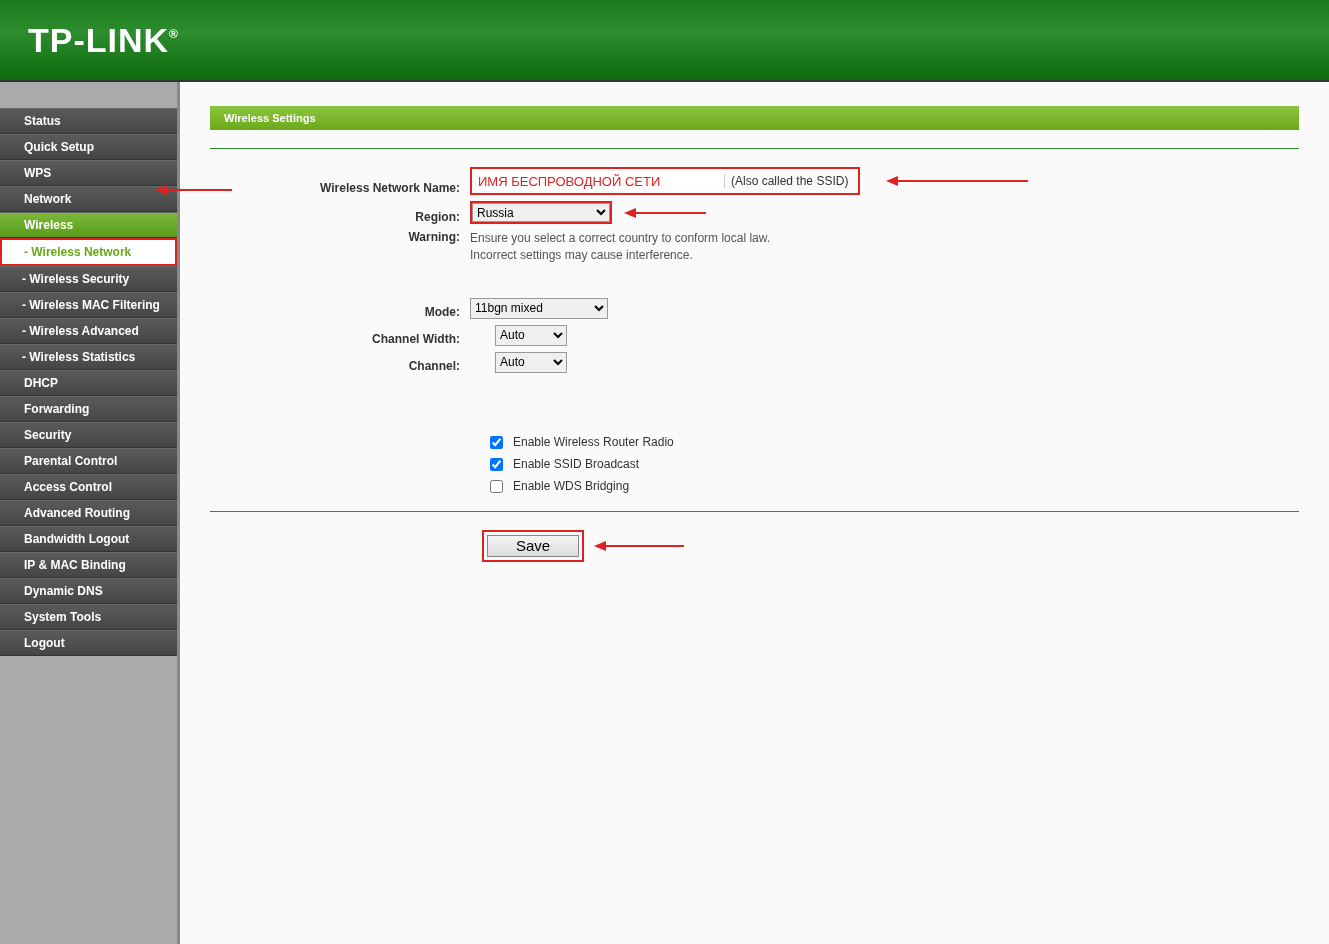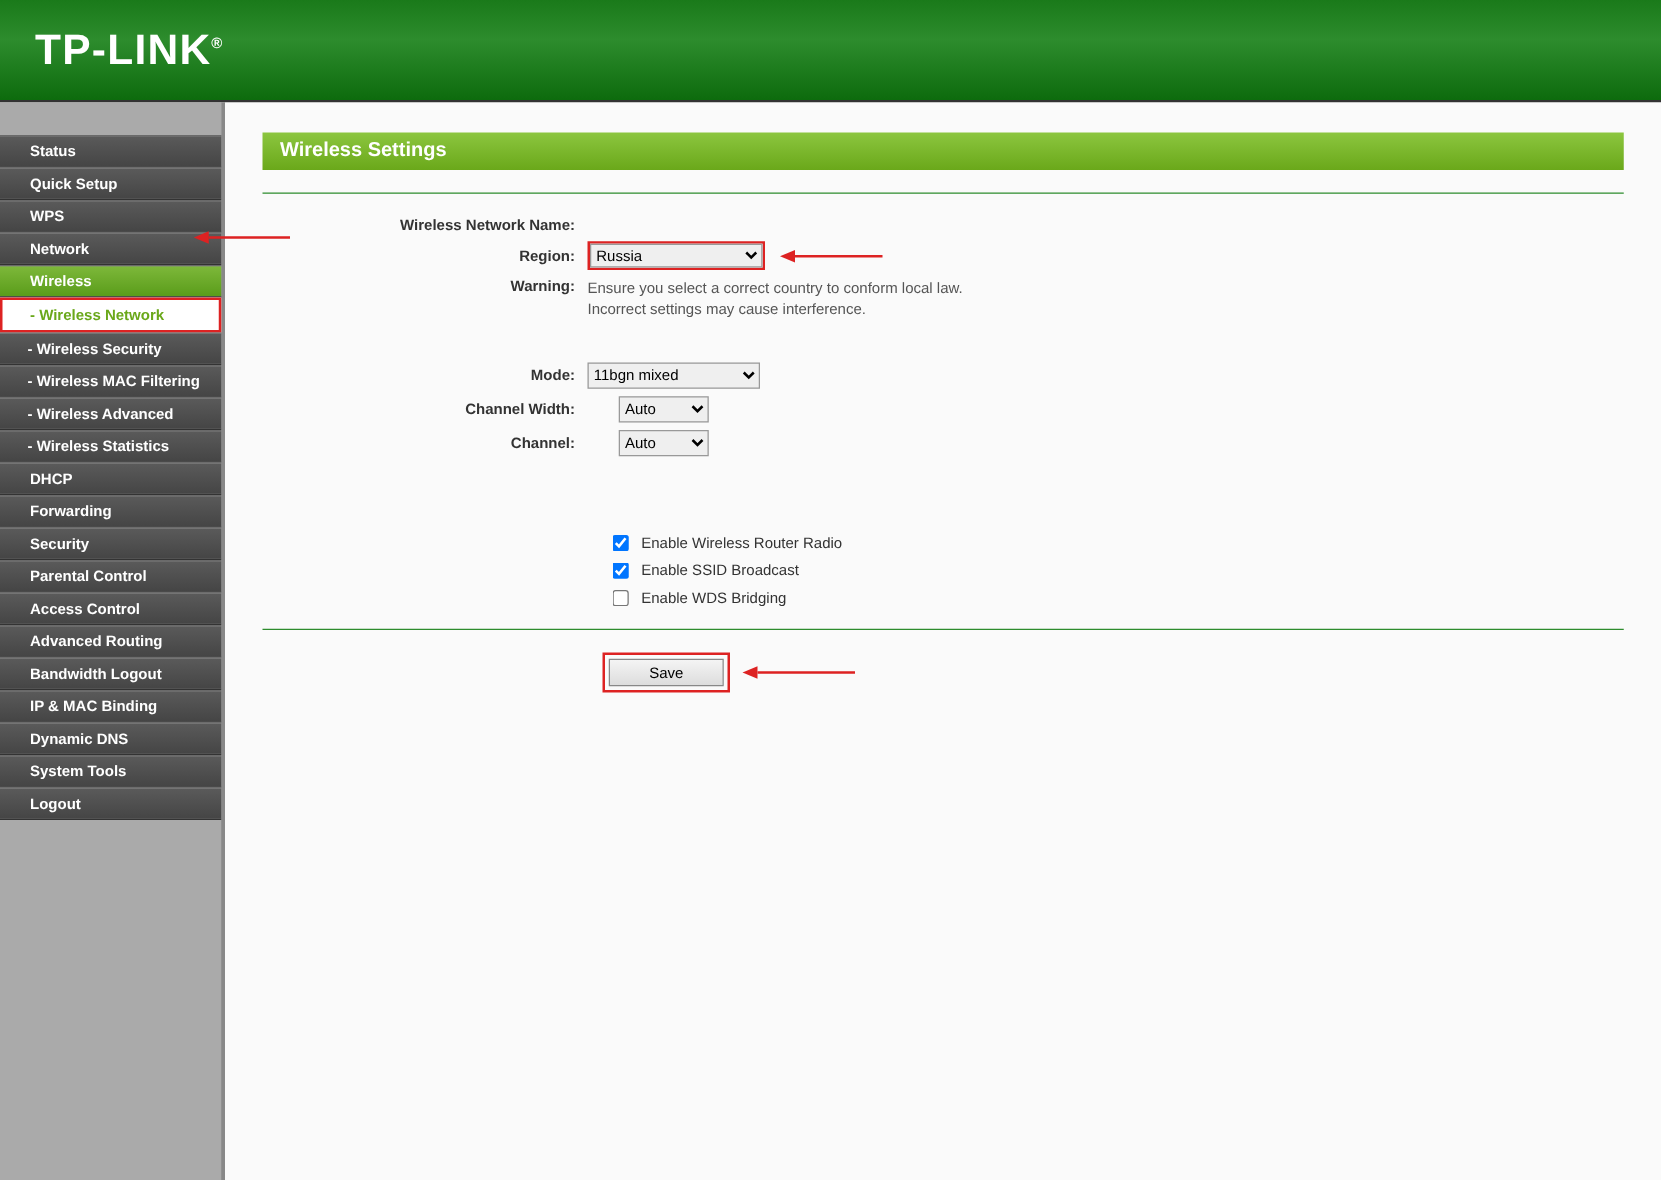--- a/index.html
+++ b/index.html
@@ -43,26 +43,26 @@
 .nav-item.active-sub {
   background:#fff; color:#6aa81a;
   border:2px solid #d22;
 }
 
 
 .content { flex:1; padding:24px 30px 20px 30px; background:#fafafa; position:relative; }
 
 .panel-title {
   background:linear-gradient(#8cc63f,#6aa81a);
-  color:#fff; font-weight:bold; font-size:16px;
+  color:#fff; font-weight:bold; font-size:11px;
   padding:6px 14px;
 }
 hr.sep { border:none; border-top:1px solid #2d8c2d; margin:18px 0; }
 
-.form-row { display:flex; align-items:center; margin-bottom:6px; }
+.form-row { display:flex; align-items:flex-end; margin-bottom:6px; }
 .form-label { width:260px; text-align:right; padding-right:10px; font-weight:bold; color:#333; font-size:12px; }
 .form-field { display:flex; align-items:center; gap:6px; }
 
 .ssid-box {
   border:2px solid #d22; padding:2px 4px; display:inline-flex; align-items:center;
 }
 .ssid-input {
   width:248px; height:20px; border:none; outline:none;
   color:#d22; font-size:13px; padding:0 2px;
 }
@@ -78,21 +78,21 @@
 .cw-select { width:72px;margin-left:25px; }
 
 .chk-row { display:flex; align-items:flex-end; margin-bottom:8px; }
 .chk-row input { margin-right:10px; }
 
 .save-wrap {
   border:2px solid #d22; padding:3px; display:inline-block;
 }
 .save-btn {
   width:92px; height:22px; background:linear-gradient(#f4f4f4,#ddd);
-  border:1px solid #888; cursor:pointer; font-size:12px;
+  border:1px solid #888; cursor:pointer; font-size:15px;
 }
 .arrow-line {
   display:inline-block; height:2px; background:#d22;
   vertical-align:middle;
 }
 .arrow-head-left {
   display:inline-block; width:0; height:0;
   border-top:5px solid transparent; border-bottom:5px solid transparent;
   border-right:12px solid #d22; vertical-align:middle;
 }
@@ -143,20 +143,30 @@
       <span class="arrow-head-left"></span>
         <span class="arrow-line" style="width:65px;"></span>
     </div>
 
     <div class="panel-title">Wireless Settings</div>
 
     <hr class="sep">
 
     <div class="form-row">
       <div class="form-label">Wireless Network Name:</div>
+      <div class="form-field">
+        <span class="ssid-box">
+          <input class="ssid-input" value="ИМЯ БЕСПРОВОДНОЙ СЕТИ" style="">
+          <span class="ssid-hint">(Also called the SSID)</span>
+        </span>
+        <span style="display:inline-flex;align-items:center;margin-left:20px;">
+          <span class="arrow-head-left"></span>
+            <span class="arrow-line" style="width:130px;"></span>
+        </span>
+      </div>
     </div>
 
     <div class="form-row">
       <div class="form-label">Region:</div>
       <div class="form-field">
         <span class="region-box">
           <select class="region-select">
             <option>Russia</option>
           </select>
         </span>

